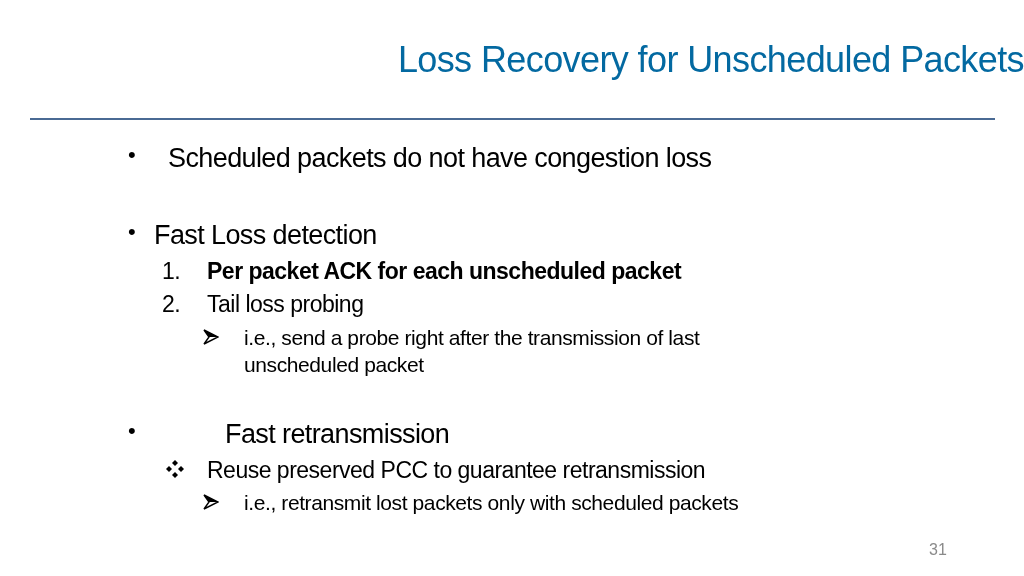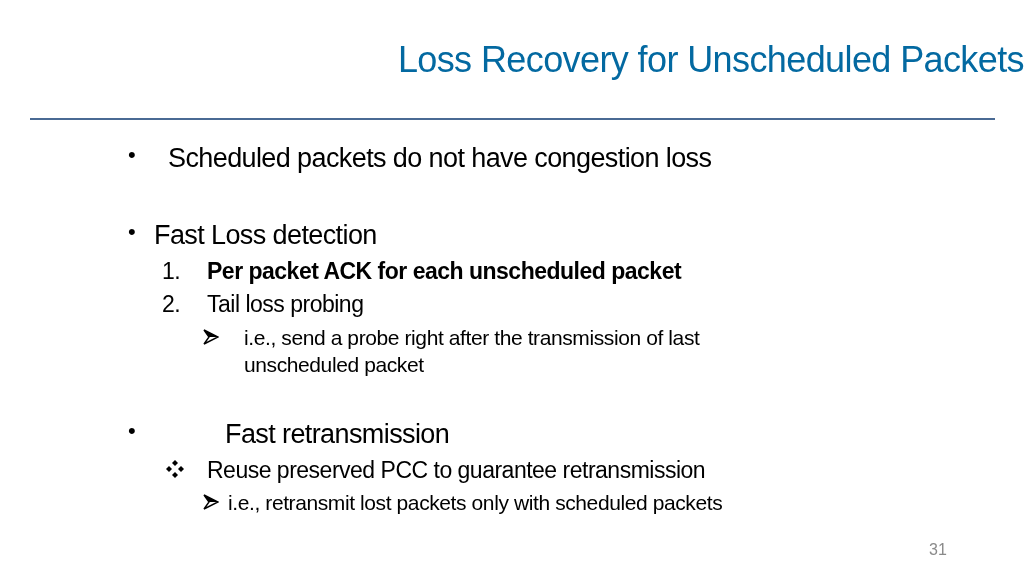--- a/index.html
+++ b/index.html
@@ -71,16 +71,16 @@
     </svg>
   </span>
   <div class="line l2" style="left:207px; top:456px;">Reuse preserved PCC to guarantee retransmission</div>
 
   <span class="marker" style="left:203px; top:494px;">
     <svg width="16" height="16" viewBox="0 0 16 16">
         <path d="M1 1 L15 8 L1 15 L6 8 Z" fill="none" stroke="#000" stroke-width="1.4"></path>
         <path d="M1 1 L15 8 L6 8 Z" fill="#000"></path>
       </svg>
   </span>
-  <div class="line l3" style="left:228px; top:490px;">i.e., retransmit lost packets only with scheduled packets</div>
+  <div class="line l3" style="left:244px; top:490px;">i.e., retransmit lost packets only with scheduled packets</div>
 
   <div class="slide-num">31</div>
 </div>
 
 </body></html>

